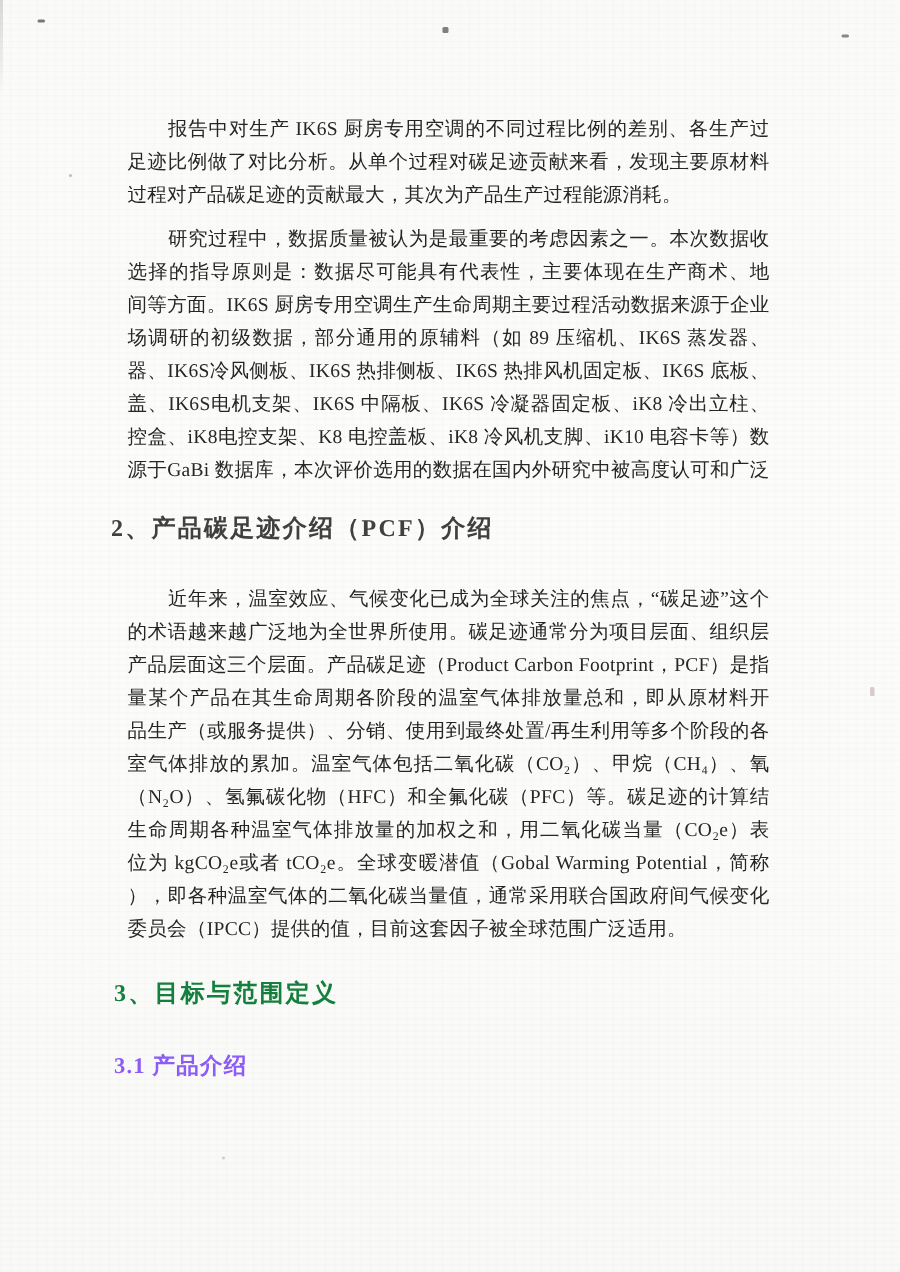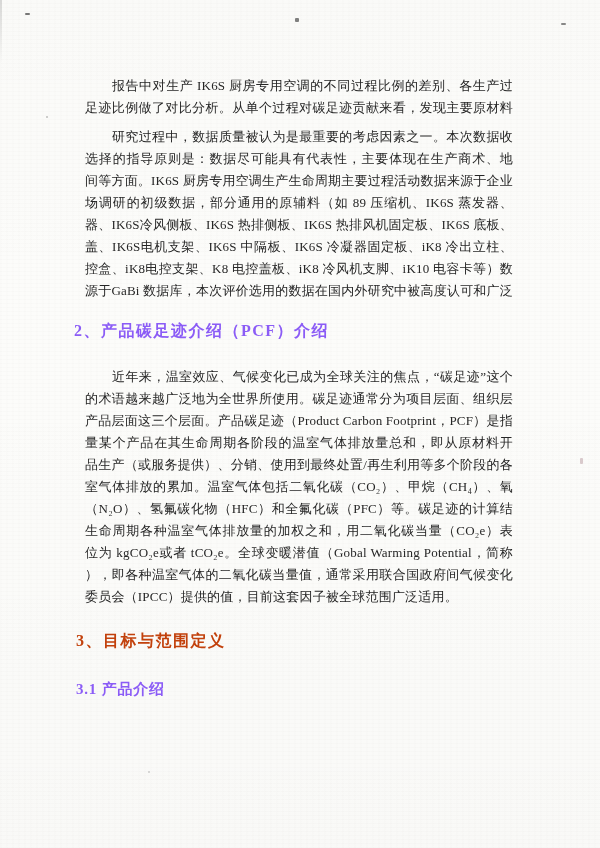--- a/index.html
+++ b/index.html
@@ -39,30 +39,30 @@
   }
   .line-last{text-align-last:left;}
   .para .line:first-child{text-indent:27px;}
   .p2{margin-top:7px;}
   .h2{
     margin:18px 0 0 -11px;
     font-size:16px;
     font-weight:bold;
     line-height:22px;
     letter-spacing:1.5px;
-    color:#8b5cf6;
+    color:#404040;
   }
   .p3{margin-top:24px;}
   .h3{
     margin:22px 0 0 -9px;
     font-size:16px;
     font-weight:bold;
     line-height:22px;
     letter-spacing:1.5px;
-    color:#c2410c;
+    color:#15803d;
   }
   .h31{
     margin:26px 0 0 -9px;
     font-size:15px;
     font-weight:bold;
     line-height:22px;
     letter-spacing:0.8px;
     color:#8b5cf6;
   }
   
@@ -89,20 +89,21 @@
   <div class="speck s3"></div>
   <div class="speck s4"></div>
   <div class="speck s5"></div>
   <div class="speck s6"></div>
 
   <div class="content">
 
     <div class="para p1">
         <div class="line">报告中对生产 IK6S 厨房专用空调的不同过程比例的差别、各生产过程碳</div>
         <div class="line">足迹比例做了对比分析。从单个过程对碳足迹贡献来看，发现主要原材料获取</div>
+        <div class="line line-last">过程对产品碳足迹的贡献最大，其次为产品生产过程能源消耗。</div>
       </div>
 
     <div class="para p2">
         <div class="line">研究过程中，数据质量被认为是最重要的考虑因素之一。本次数据收集和</div>
         <div class="line">选择的指导原则是：数据尽可能具有代表性，主要体现在生产商术、地域、时</div>
         <div class="line">间等方面。IK6S 厨房专用空调生产生命周期主要过程活动数据来源于企业现</div>
         <div class="line">场调研的初级数据，部分通用的原辅料（如 89 压缩机、IK6S 蒸发器、IK6S 冷凝</div>
         <div class="line">器、IK6S冷风侧板、IK6S 热排侧板、IK6S 热排风机固定板、IK6S 底板、IK6S 顶</div>
         <div class="line">盖、IK6S电机支架、IK6S 中隔板、IK6S 冷凝器固定板、iK8 冷出立柱、iK8 电</div>
         <div class="line">控盒、iK8电控支架、K8 电控盖板、iK8 冷风机支脚、iK10 电容卡等）数据来</div>

